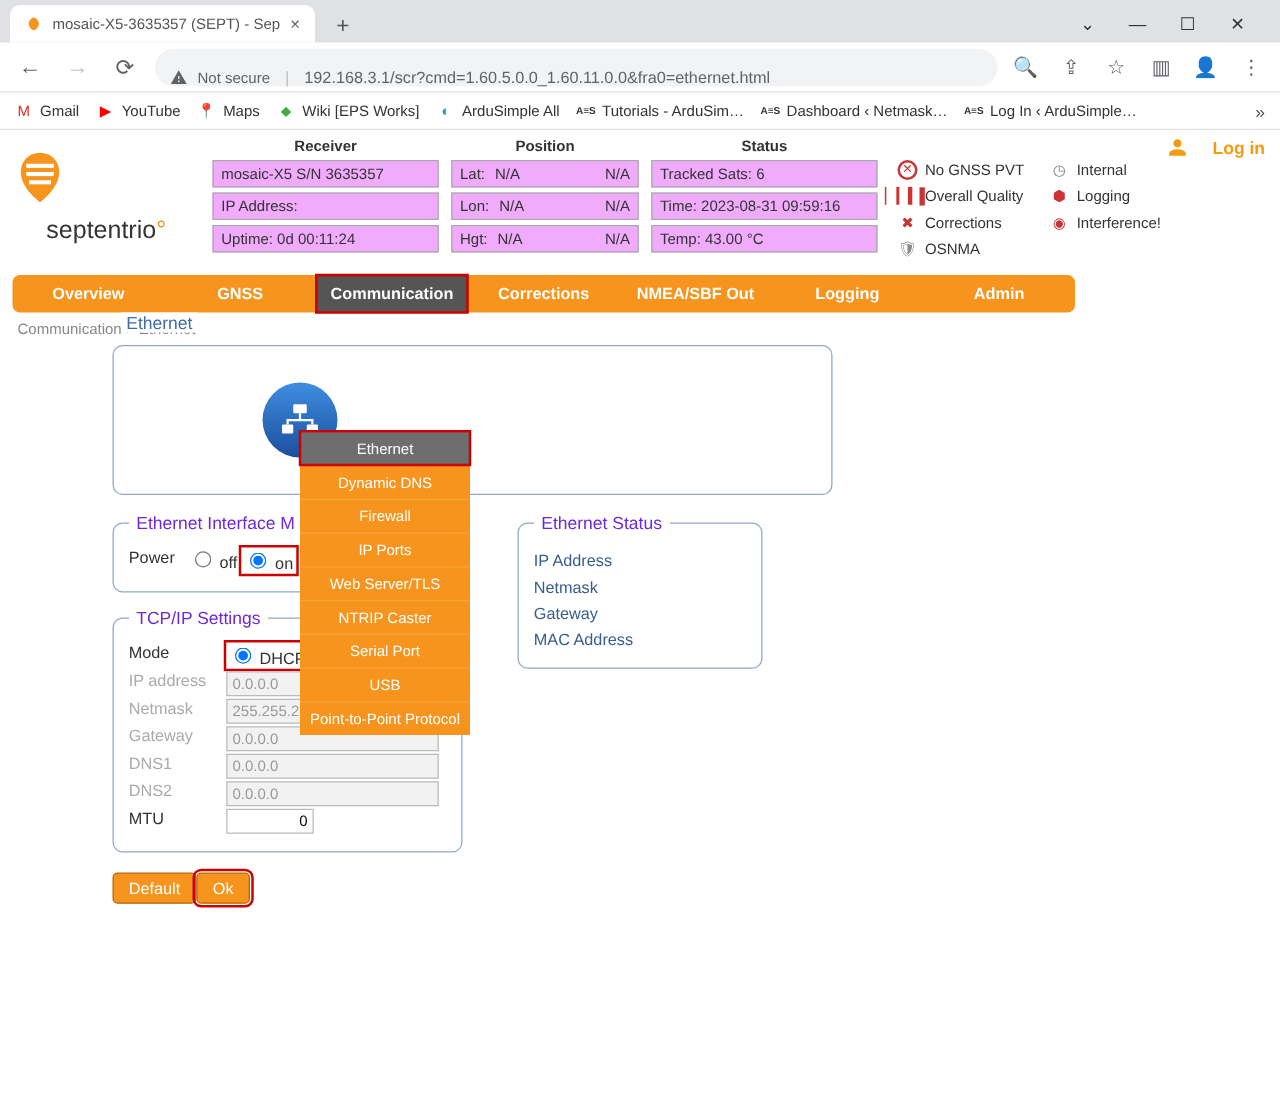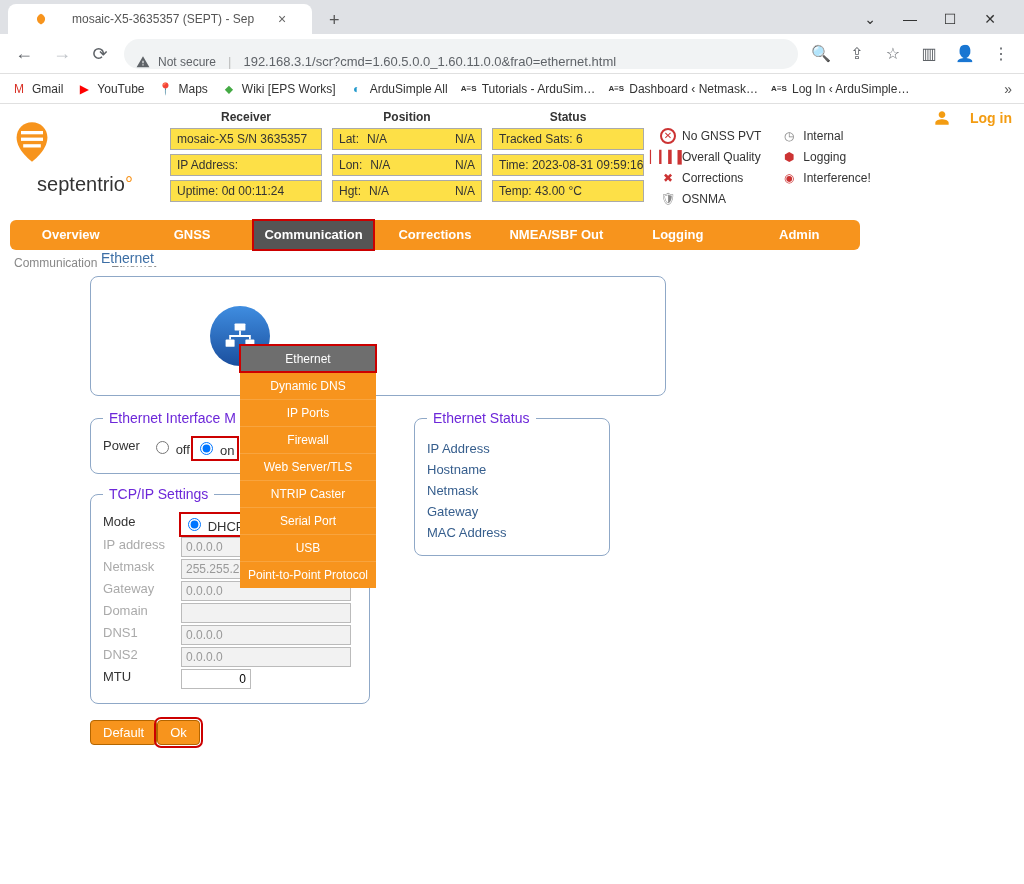--- a/index.html
+++ b/index.html
@@ -1,20 +1,20 @@
 <!DOCTYPE html>
 <html><head>
 <meta charset="utf-8">
 <style>
   * { box-sizing: border-box; }
   body { margin:0; font-family: Arial, sans-serif; font-size:13px; color:#333; background:#fff; }
   
   .chrome { background:#dfe1e5; }
   .tabbar { display:flex; height:34px; align-items:flex-end; padding:0 8px; gap:8px; }
-  .tab { background:#fff; border-radius:8px 8px 0 0; height:30px; display:flex; align-items:center; padding:0 26px; gap:24px; font-size:12px; color:#555; min-width:190px; position:relative;}
+  .tab { background:#fff; border-radius:8px 8px 0 0; height:30px; display:flex; align-items:center; padding:0 12px; gap:8px; font-size:12px; color:#555; min-width:190px; position:relative;}
   .tab .favicon { width:14px;height:14px;}
   .tab-close { margin-left:auto; color:#666; font-size:14px; cursor:pointer;}
   .newtab { width:28px;height:28px; display:flex;align-items:center;justify-content:center; color:#555; font-size:18px; cursor:pointer;}
   .winbtns { margin-left:auto; display:flex; gap:16px; padding-right:14px; align-items:center; height:30px;}
   .winbtns span { width:24px;height:24px; display:flex;align-items:center;justify-content:center; color:#333; font-size:14px;}
   .toolbar { background:#fff; height:40px; display:flex; align-items:center; padding:0 10px; gap:10px; border-bottom:1px solid #e0e0e0;}
   .navbtn { width:28px;height:28px; display:flex;align-items:center;justify-content:center; color:#5f6368; font-size:18px; cursor:pointer;}
   .addrbar { flex:1; background:#f1f3f4; height:30px; border-radius:15px; display:flex; align-items:flex-end; padding:0 12px; gap:8px; color:#5f6368; font-size:13px;}
   .addrbar .ns { font-size:12px;}
   .addrbar .sep { color:#bbb; margin:0 4px;}
@@ -25,23 +25,23 @@
   .bm-more { margin-left:auto; color:#555; font-size:14px;}
 
   
   .page { position:relative; padding:6px 10px 20px 10px;}
   .login { position:absolute; top:6px; right:12px; color:#f39c12; font-weight:bold; display:flex; align-items:center; gap:20px; font-size:14px; cursor:pointer;}
   .header { display:flex; gap:10px; align-items:flex-start;}
   .logo { width:150px; padding:10px 0 0 0;}
   .logo-icon { width:44px;height:44px; margin:0 auto 6px;}
   .logo-text { font-size:20px; color:#333; text-align:center;}
   .hdr-cols { display:flex; gap:10px; flex:1;}
-  .hcol { width:152px; }
+  .hcol { width:181px; }
   .hcol-title { text-align:center; font-weight:bold; font-size:12px; margin-bottom:4px;}
-  .hcell { border:1px solid #aaa; background:#fde047; padding:3px 6px; font-size:12px; margin-bottom:4px; display:flex;}
+  .hcell { border:1px solid #aaa; background:#f0abfc; padding:3px 6px; font-size:12px; margin-bottom:4px; display:flex;}
   .hcell .k { flex:0 0 auto; color:#333;}
   .hcell .v { margin-left:auto; color:#333;}
   .status-panel { padding-left:6px;}
   .status-row { display:flex; gap:6px; align-items:center; font-size:12px; margin-bottom:5px; color:#333;}
   .status-row .dot { width:16px;height:16px; display:inline-flex;align-items:center;justify-content:center;}
   .status-cols { display:flex; gap:20px;}
 
   
   .mainnav { margin-top:8px; height:30px; background:#f7941d; border-radius:6px; display:flex; position:relative;}
   .mainnav .item { flex:1; text-align:center; line-height:30px; color:#fff; font-weight:bold; font-size:13px; cursor:pointer;}
@@ -263,22 +263,22 @@
     <div class="item">Corrections</div>
     <div class="item">NMEA/SBF Out</div>
     <div class="item">Logging</div>
     <div class="item">Admin</div>
   </div>
   <div class="breadcrumb">Communication  &gt;  Ethernet</div>
 
   <div class="dropdown">
     <div class="dd active">Ethernet</div>
     <div class="dd">Dynamic DNS</div>
+    <div class="dd">Firewall</div>
     <div class="dd">IP Ports</div>
-    <div class="dd">Firewall</div>
     <div class="dd">Web Server/TLS</div>
     <div class="dd">NTRIP Caster</div>
     <div class="dd">Serial Port</div>
     <div class="dd">USB</div>
     <div class="dd">Point-to-Point Protocol</div>
   </div>
 
   <div style="position:relative; margin-left:80px;">
     <div class="eth-top">
       <span class="eth-legend">Ethernet</span>
@@ -319,24 +319,20 @@
           </div>
         <div class="frow disabled">
             <span class="lbl">Netmask</span>
             <input type="text" value="255.255.255.0" style="">
           </div>
         <div class="frow disabled">
             <span class="lbl">Gateway</span>
             <input type="text" value="0.0.0.0" style="">
           </div>
         <div class="frow disabled">
-            <span class="lbl">Domain</span>
-            <input type="text" value="" style="">
-          </div>
-        <div class="frow disabled">
             <span class="lbl">DNS1</span>
             <input type="text" value="0.0.0.0" style="">
           </div>
         <div class="frow disabled">
             <span class="lbl">DNS2</span>
             <input type="text" value="0.0.0.0" style="">
           </div>
         <div class="frow">
             <span class="lbl">MTU</span>
             <input type="text" class="enabled" style="width: 70px; text-align: right;" value="0">
@@ -347,21 +343,20 @@
         <button class="btn">Default</button>
         <button class="btn hl">Ok</button>
       </div>
     </div>
 
     <div style="width:196px">
       <fieldset>
         <legend>Ethernet Status</legend>
         <div class="status-list">
           <div class="srow">IP Address</div>
-          <div class="srow">Hostname</div>
           <div class="srow">Netmask</div>
           <div class="srow">Gateway</div>
           <div class="srow">MAC Address</div>
         </div>
       </fieldset>
     </div>
   </div>
 </div>
 
 </body></html>

